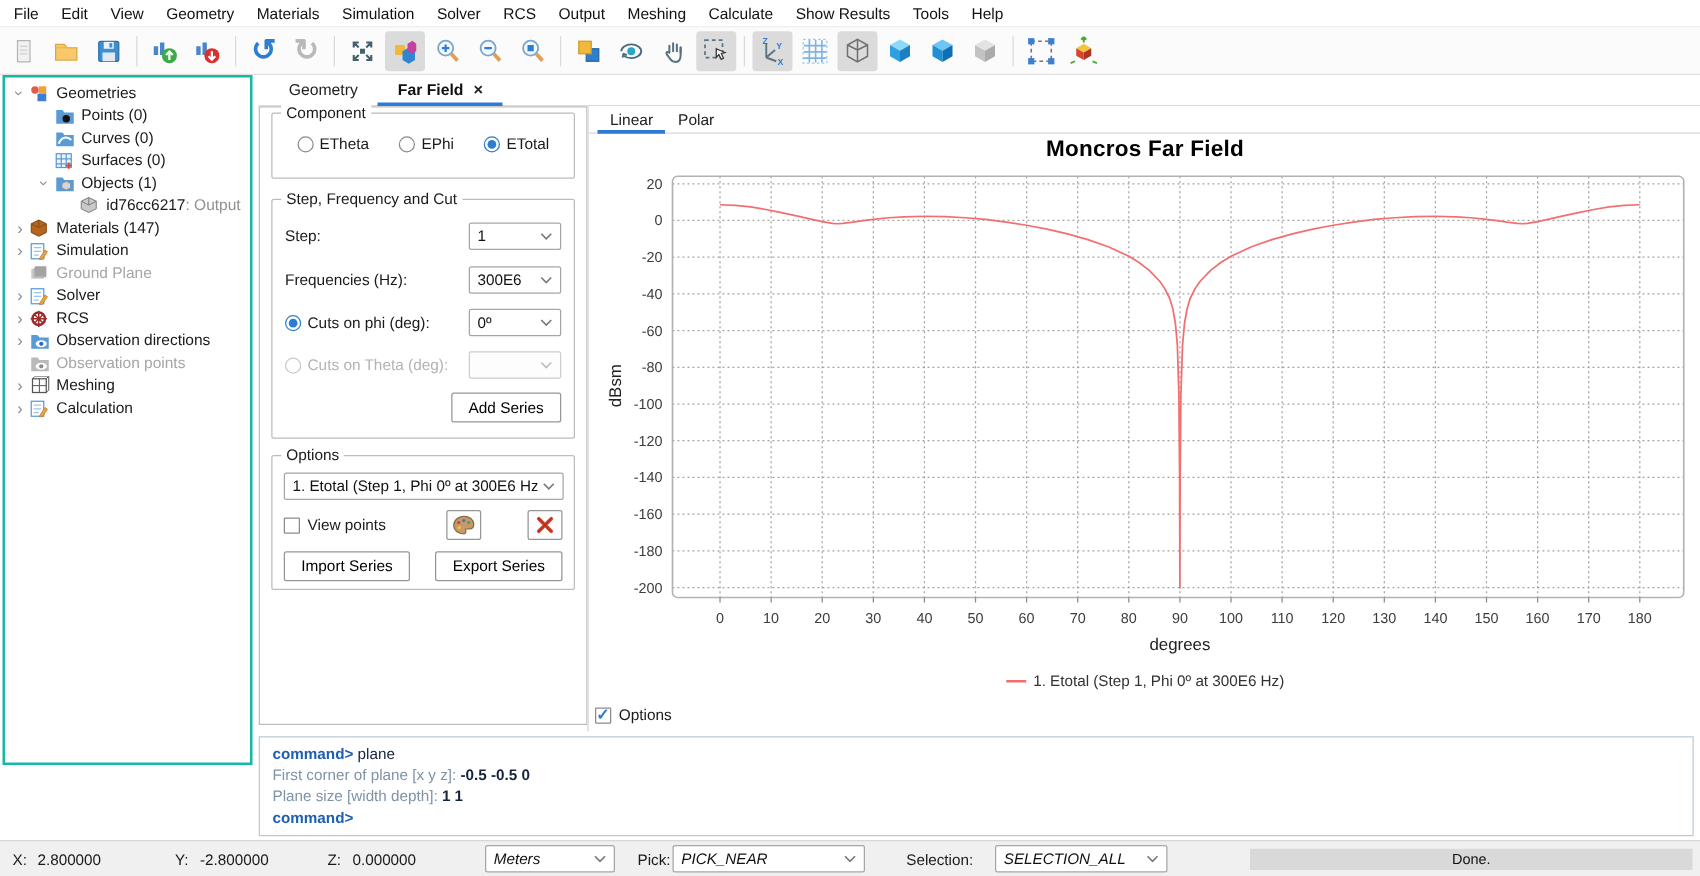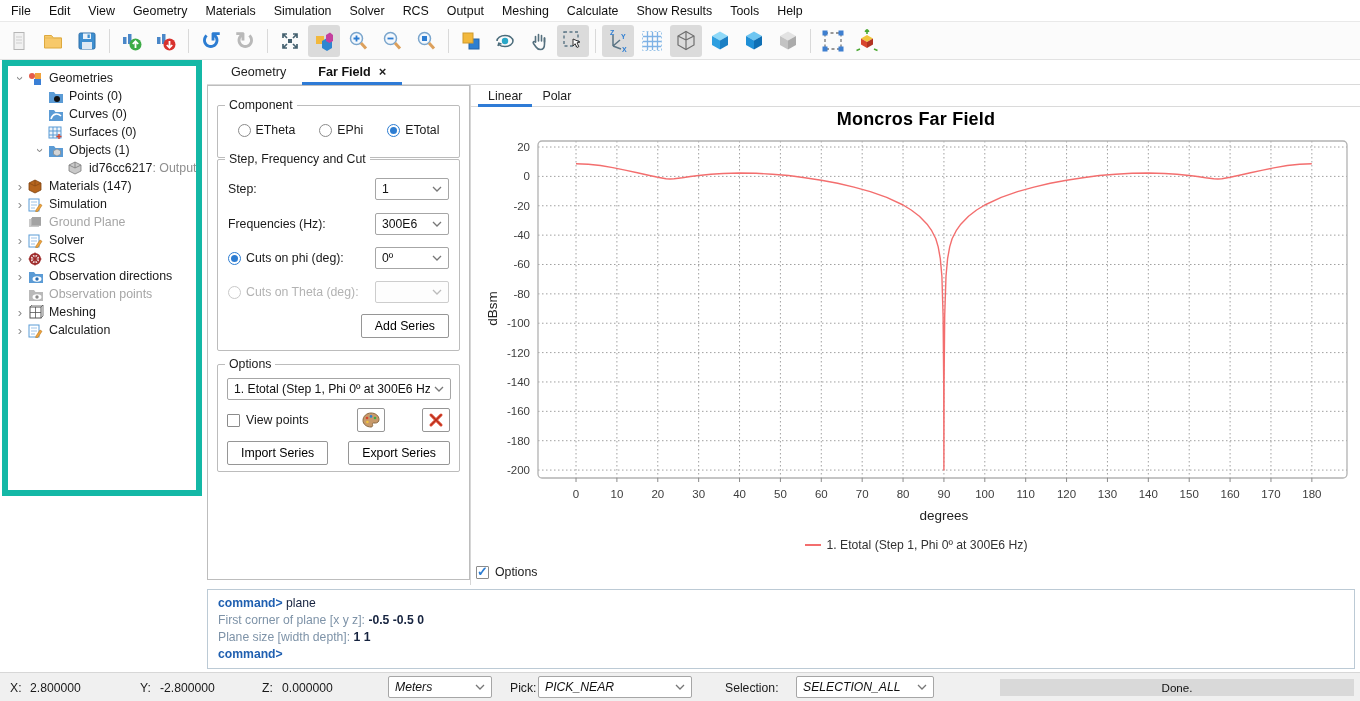--- a/index.html
+++ b/index.html
@@ -13,41 +13,41 @@
   
   .toolbar { position:absolute; left:0; top:22px; width:1360px; height:38px; background:#fbfbfb; border-bottom:1px solid #e2e2e2; display:flex; align-items:center; padding-left:2px; }
   .tbtn { width:32px; height:32px; display:flex; align-items:center; justify-content:center; border-radius:3px; margin:0 1px; }
   .tbtn.pressed { background:#dbdbdb; }
   .tsep { width:1px; height:24px; background:#d9d9d9; margin:0 5px; }
   .tbtn svg { display:block; }
   .glyph-undo { font-size:24px; line-height:24px; color:#2d7dd2; font-weight:bold; }
   .glyph-redo { font-size:24px; line-height:24px; color:#b9b9b9; font-weight:bold; transform:scaleX(-1); display:inline-block; }
 
   
-  .tree-panel { position:absolute; left:2px; top:60px; width:200px; height:436px; background:#fff; border:6px solid #14b8a6; overflow:hidden; padding-top:3px; }
+  .tree-panel { position:absolute; left:2px; top:60px; width:200px; height:552px; background:#fff; border:2px solid #14b8a6; overflow:hidden; padding-top:3px; }
   .tree-row { display:flex; align-items:center; height:18px; font-size:12.4px; color:#1a1a1a; white-space:nowrap; }
   .tree-row .chev { width:16px; text-align:center; color:#8a8a8a; font-size:13px; flex:none; }
   .chev.exp { transform:rotate(90deg); }
   .tree-row .ticon { width:17px; height:15px; flex:none; margin-right:4px; }
   .tree-row .ticon svg { display:block; }
   .tree-row.disabled .tlabel { color:#a6a6a6; }
   .tsuffix { color:#8f8f8f; }
 
   
   .doctabs { position:absolute; left:207px; top:60px; width:1153px; height:25px; border-bottom:1px solid #dadada; background:#fff; display:flex; align-items:stretch; padding-left:8px; }
   .doctab { display:flex; align-items:center; gap:8px; padding:0 16px; font-size:12.6px; color:#222; position:relative; }
   .doctab.active { font-weight:bold; color:#111; }
   .doctab.active::after { content:""; position:absolute; left:0; right:0; bottom:-1px; height:3px; background:#2e7bd6; }
   .tab-close { font-weight:bold; font-size:13px; color:#222; line-height:12px; }
 
   
   .controls { position:absolute; left:207px; top:85px; width:263px; height:495px; background:#fff; border:1px solid #bdbdbd; }
   .group { position:absolute; border:1px solid #bcbcbc; border-radius:2px; }
   .group-title { position:absolute; top:-8px; left:7px; background:#fff; padding:0 4px; font-size:12.3px; color:#1a1a1a; }
-  .g-component { left:9px; top:19px; width:243px; height:53px; }
+  .g-component { left:9px; top:4px; width:243px; height:53px; }
   .radio-row { display:flex; justify-content:center; gap:24px; margin-top:17px; }
   .radio { display:flex; align-items:center; gap:5px; font-size:12.3px; color:#1a1a1a; }
   .rdot { width:13px; height:13px; border-radius:50%; border:1px solid #8b8b8b; background:#fff; position:relative; flex:none; }
   .radio.sel .rdot { border-color:#2d7dd2; }
   .radio.sel .rdot::after { content:""; position:absolute; left:2px; top:2px; width:7px; height:7px; border-radius:50%; background:#2d7dd2; }
   .radio.disabled { color:#b3b3b3; }
   .radio.disabled .rdot { border-color:#c9c9c9; }
   .g-step { left:9px; top:73px; width:243px; height:192px; }
   .frow { position:absolute; left:10px; right:10px; height:22px; display:flex; align-items:center; }
   .frow .flabel { font-size:12.3px; color:#1a1a1a; }

